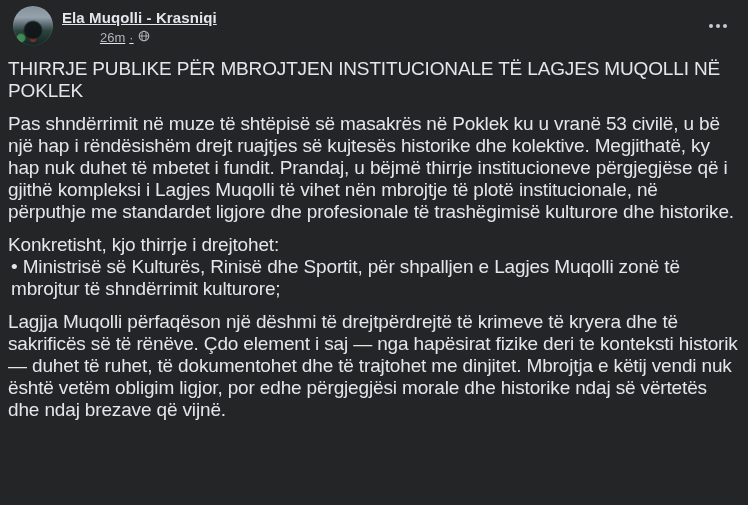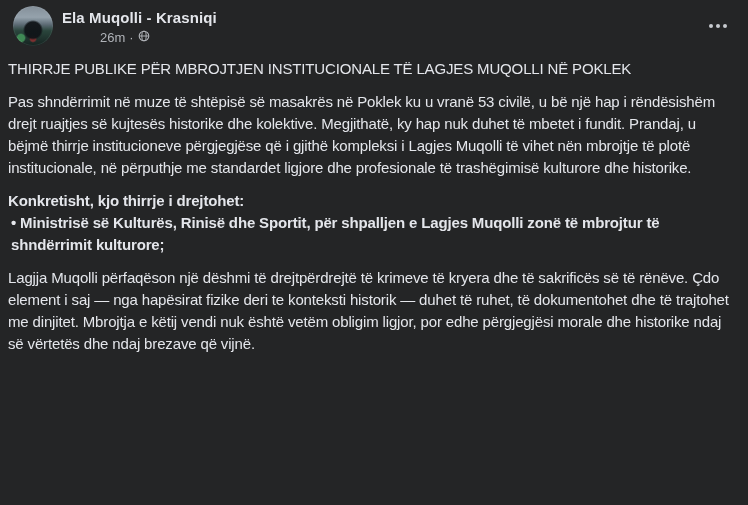--- a/index.html
+++ b/index.html
@@ -15,20 +15,21 @@
     color: #e4e6eb;
     position: relative;
   }
   
   .header {
     display: flex;
     align-items: flex-start;
     padding: 6px 12px 0 13px;
     height: 54px;
     position: relative;
+    text-decoration: underline;
   }
   .avatar {
     width: 40px; height: 40px;
     border-radius: 50%;
     flex: 0 0 40px;
     cursor: pointer;
     background:
       radial-gradient(circle at 50% 60%, rgba(16,20,24,0.95) 0 8px, rgba(16,20,24,0) 10px),
       radial-gradient(circle at 20% 80%, #3f8a55 0 3.5px, rgba(0,0,0,0) 5px),
       radial-gradient(circle at 50% 82%, #7c3030 0 2.5px, rgba(0,0,0,0) 4px),
@@ -69,27 +70,27 @@
     cursor: pointer;
   }
   .more-btn .dot {
     width: 4px; height: 4px;
     border-radius: 50%;
     background: #c7cacf;
   }
   
   .content {
     padding: 4px 8px 0 8px;
-    font-size: 15px;
+    font-size: 19px;
     line-height: 22px;
     color: #e4e6eb;
     letter-spacing: -0.15px;
   }
   .content p { margin: 0 0 11px 0; }
-  .content .para-group { margin: 0 8px 11px 0; font-weight: bold; }
+  .content .para-group { margin: 0 8px 11px 0; }
   .bullet-line { padding-left: 3px; }
 </style>
 </head>
 <body>
 
 <div class="post">
 
   <div class="header">
     <div class="avatar" title=""></div>
 

